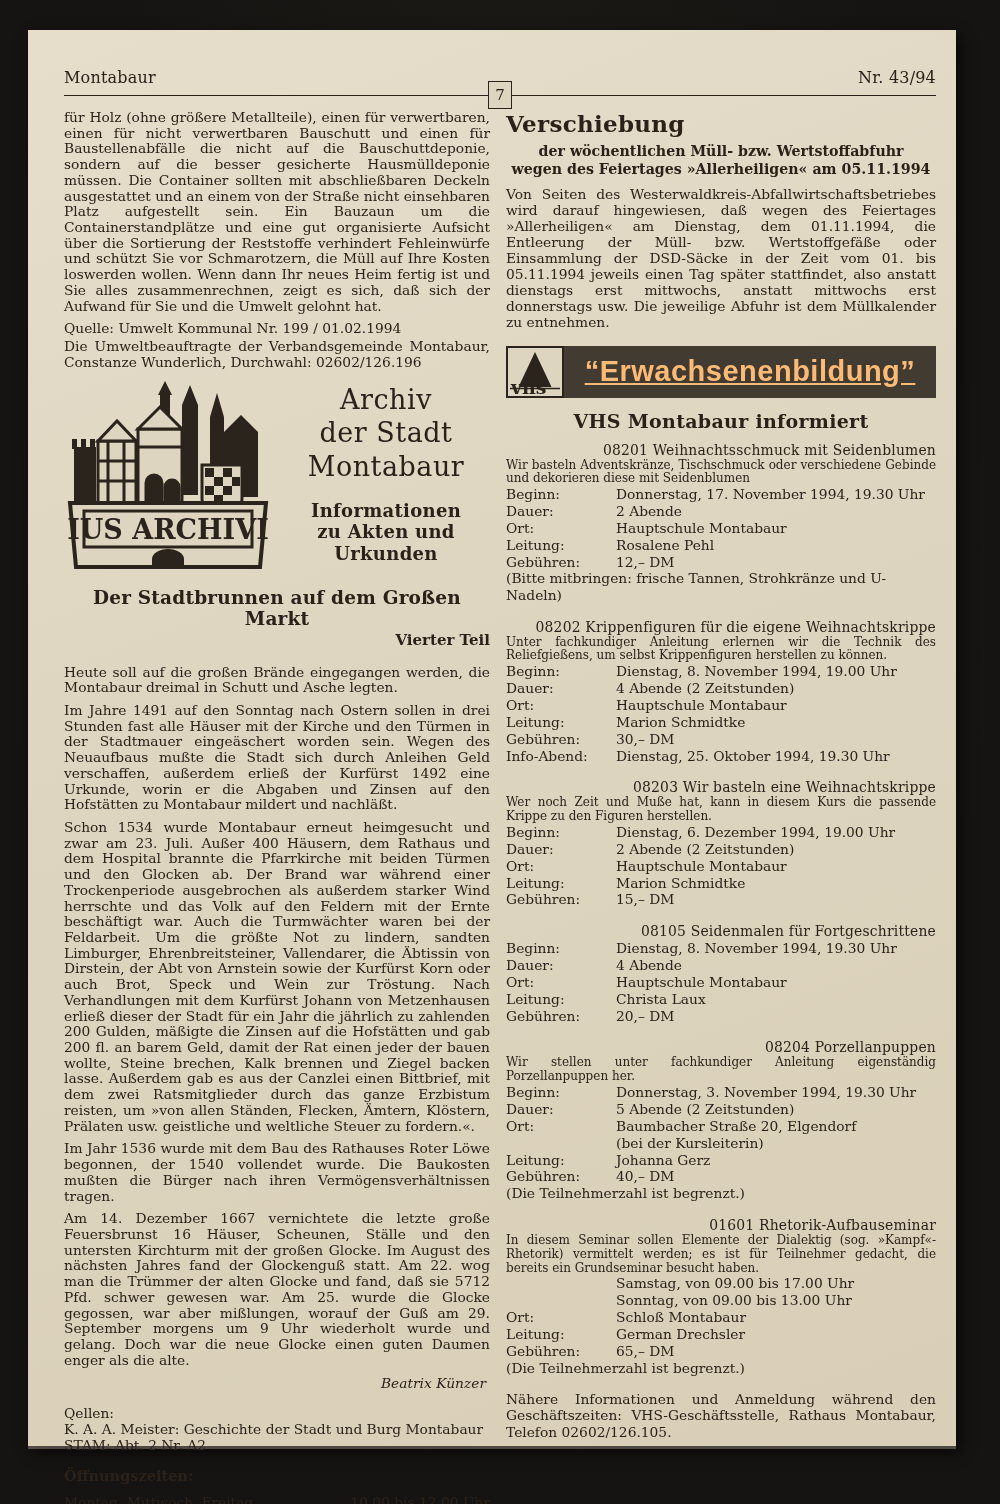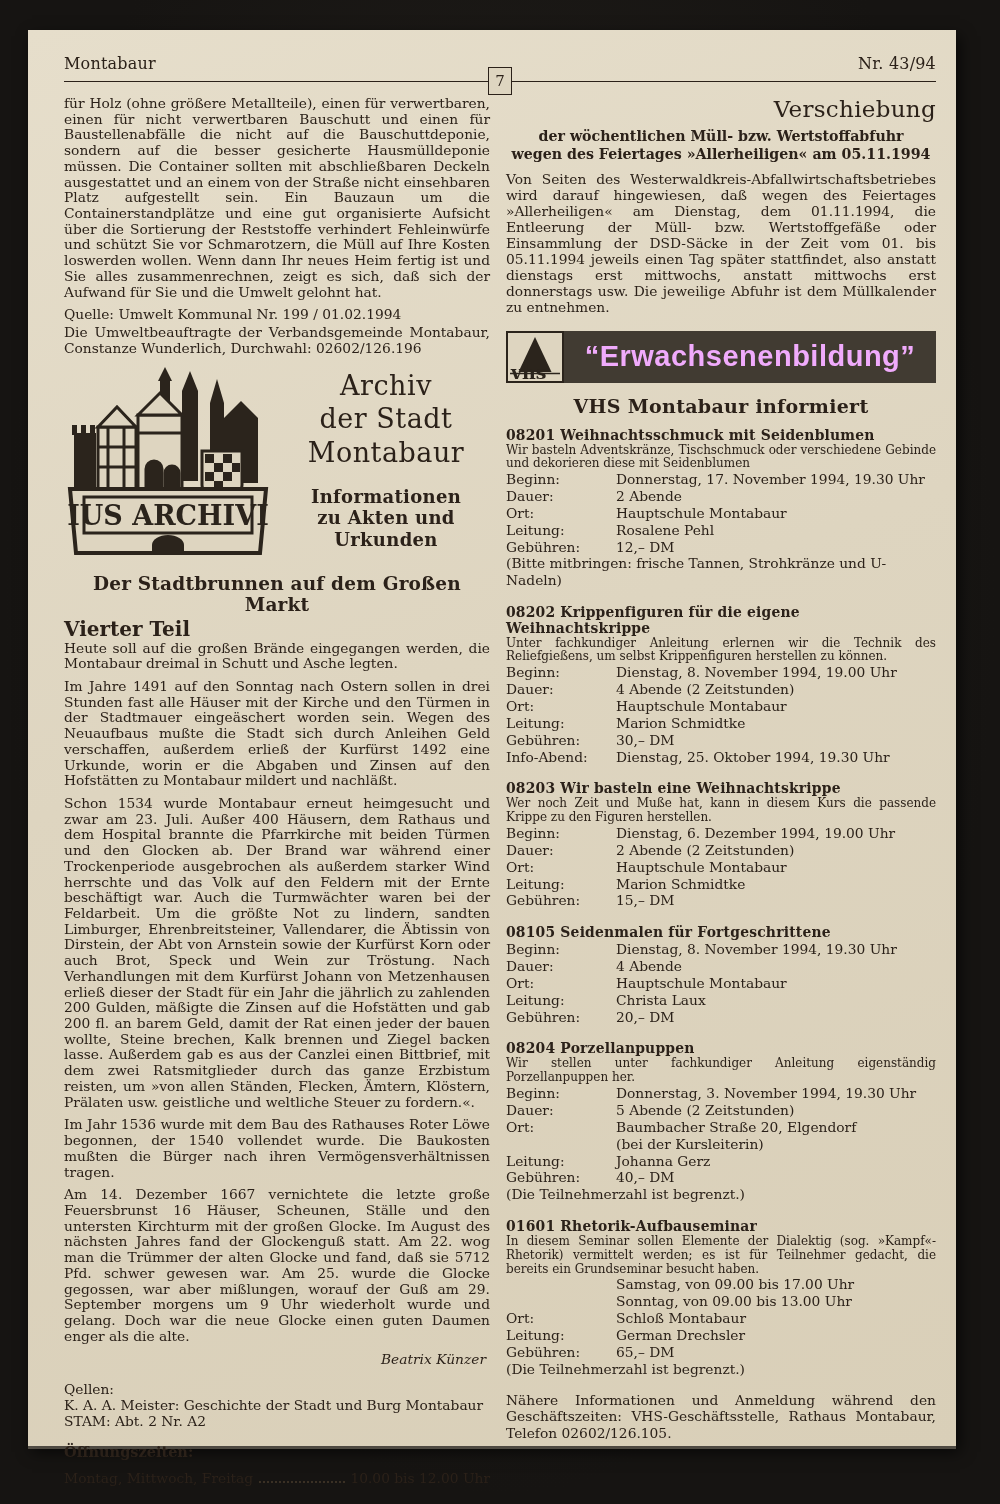--- a/index.html
+++ b/index.html
@@ -9,21 +9,21 @@
     position:relative;
     font-family:"DejaVu Serif","Liberation Serif",serif;
     color:#2b2119;
     -webkit-font-smoothing:antialiased;
   }
   .paper{
     position:absolute;left:28px;top:30px;width:928px;height:1416px;
     background:linear-gradient(160deg,#e6decb 0%,#ded5c0 45%,#d9cfb8 100%);
     box-shadow:0 3px 0 rgba(205,195,175,.35), 4px 6px 14px rgba(0,0,0,.65);
     box-sizing:border-box;
-    padding:24px 20px 0 36px;
+    padding:38px 20px 0 36px;
   }
   .pg-header{
     position:relative;
     display:flex;justify-content:space-between;align-items:flex-end;
     border-bottom:1.6px solid #2b2119;
     padding-bottom:8px;
     font-size:16px;letter-spacing:.2px;
   }
   .pg-num-box{
     position:absolute;left:50%;bottom:-14px;transform:translateX(-50%);
@@ -41,45 +41,45 @@
   .contact-line{font-size:13.8px;line-height:1.14;text-align:justify;margin-bottom:1px;}
 
   
   .archive-block{display:flex;gap:10px;margin:6px 0 10px 0;}
   .archive-logo{width:208px;flex:0 0 208px;}
   .archive-right{flex:1;text-align:center;padding-top:6px;}
   .archive-title{font-size:27px;line-height:1.25;letter-spacing:.5px;}
   .archive-sub{font-size:18px;font-weight:bold;line-height:1.2;margin-top:16px;letter-spacing:.3px;}
 
   .article-title{font-size:18.5px;font-weight:bold;text-align:center;margin:10px 0 2px 0;letter-spacing:.2px;}
-  .article-sub{font-size:20px;font-weight:bold;text-align:left;margin-bottom:0;}
+  .article-sub{font-size:15px;font-weight:bold;text-align:right;margin-bottom:16px;}
   .author-line{font-size:13.8px;font-style:italic;text-align:right;margin:2px 4px 14px 0;}
   .sources{font-size:13.8px;line-height:1.16;margin-bottom:14px;}
   .hours-label{font-size:14.5px;font-weight:bold;margin:4px 0 10px 0;}
   .hours-row{display:flex;align-items:baseline;font-size:13.8px;margin-bottom:10px;}
   .hours-days{white-space:nowrap;}
   .hours-dots{flex:1;border-bottom:2px dotted #3a3024;margin:0 5px 3px 6px;min-width:30px;}
   .hours-time{white-space:nowrap;}
 
   
-  .notice-title{font-size:23px;font-weight:normal;text-align:right;margin:0 0 6px 0;letter-spacing:.3px;}
+  .notice-title{font-size:23px;font-weight:bold;text-align:left;margin:0 0 6px 0;letter-spacing:.3px;}
   .notice-sub{font-size:14.2px;font-weight:bold;text-align:center;line-height:1.25;margin-bottom:7px;}
   .notice-body{font-size:13.8px;line-height:1.16;text-align:justify;margin-bottom:16px;}
 
   .banner-row{display:flex;align-items:stretch;margin:4px 0 10px 0;}
   .vhs-box{width:58px;flex:0 0 58px;height:52px;border:2px solid #2b241c;box-sizing:border-box;background:#ded5c0;display:flex;align-items:center;justify-content:center;}
   .banner-bar{
     flex:1;background:#413b32;display:flex;align-items:center;justify-content:center;
     font-family:"Liberation Sans","DejaVu Sans",sans-serif;
-    font-weight:bold;font-size:29px;color:#f0abfc;letter-spacing:.5px;
+    font-weight:bold;font-size:29px;color:#fdba74;letter-spacing:.5px;text-decoration:underline;
   }
   .vhs-heading{font-size:19px;font-weight:bold;text-align:center;margin:12px 0 10px 0;letter-spacing:.3px;}
 
   .course-entry{margin-bottom:15px;}
-  .course-title{font-size:13.9px;font-weight:bold;letter-spacing:.2px;margin-bottom:1px;}
+  .course-title{font-size:13.9px;font-weight:normal;letter-spacing:.2px;margin-bottom:1px;text-align:right;}
   .course-desc{font-size:12px;line-height:1.16;text-align:justify;}
   .course-row{display:flex;font-size:13.8px;line-height:1.22;}
   .course-row .lbl{width:110px;flex:0 0 110px;}
   .course-row .val{flex:1;}
   .course-note{font-size:13.8px;line-height:1.2;}
   .footer-text{font-size:13.8px;line-height:1.18;text-align:justify;margin-top:4px;}
   svg text{font-family:"DejaVu Serif","Liberation Serif",serif;}
 </style>
 </head>
 <body>

